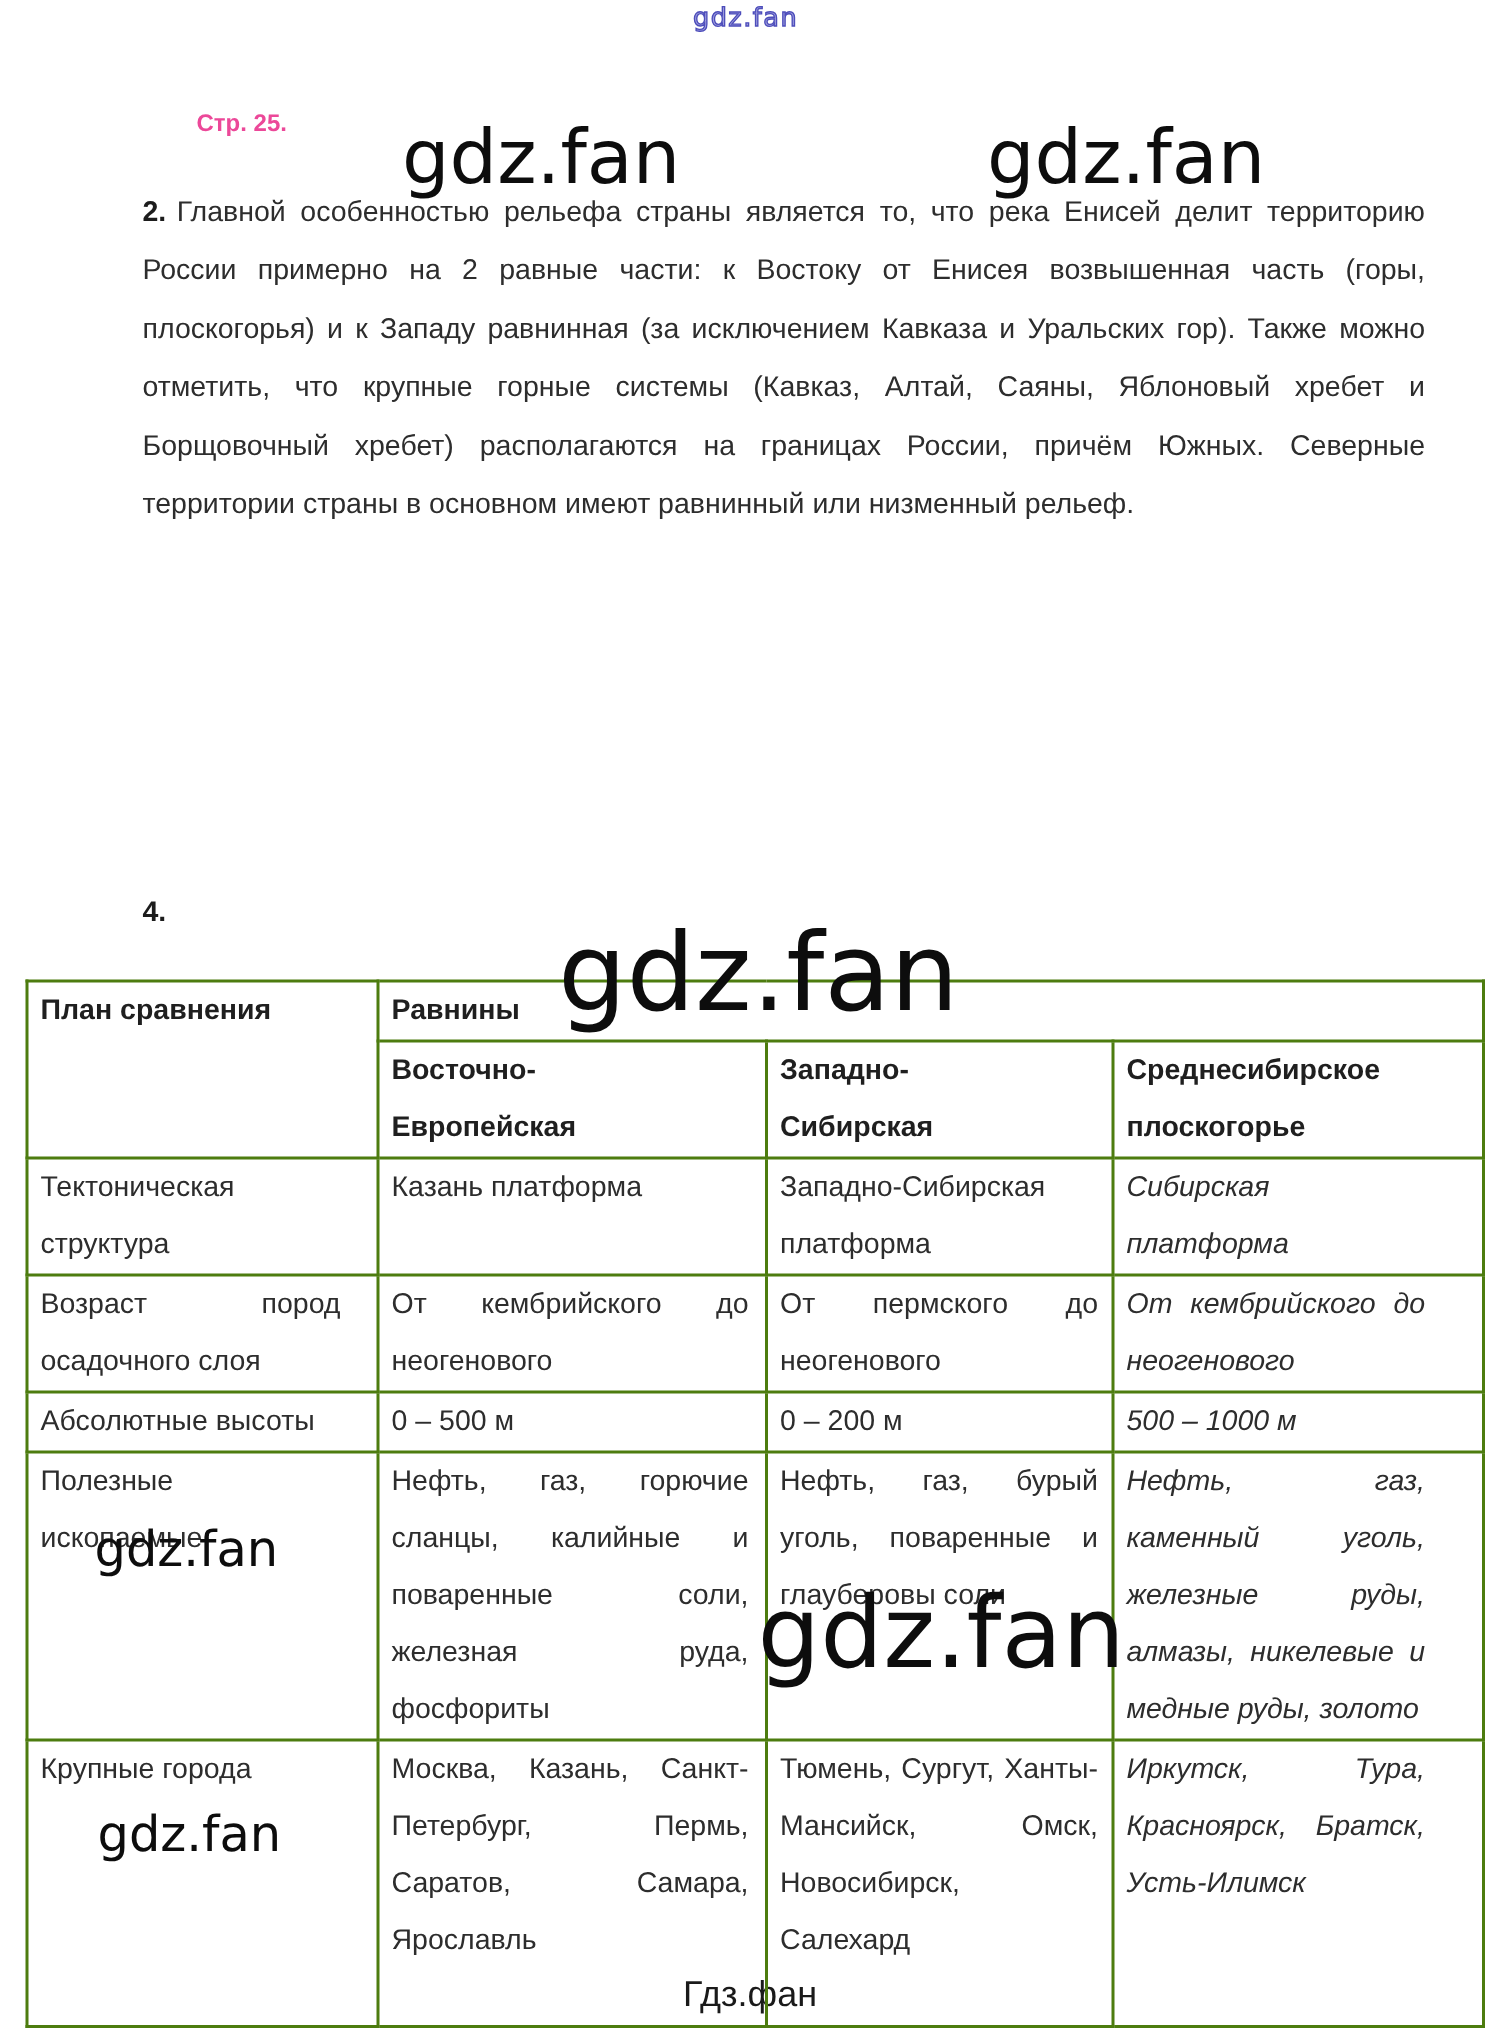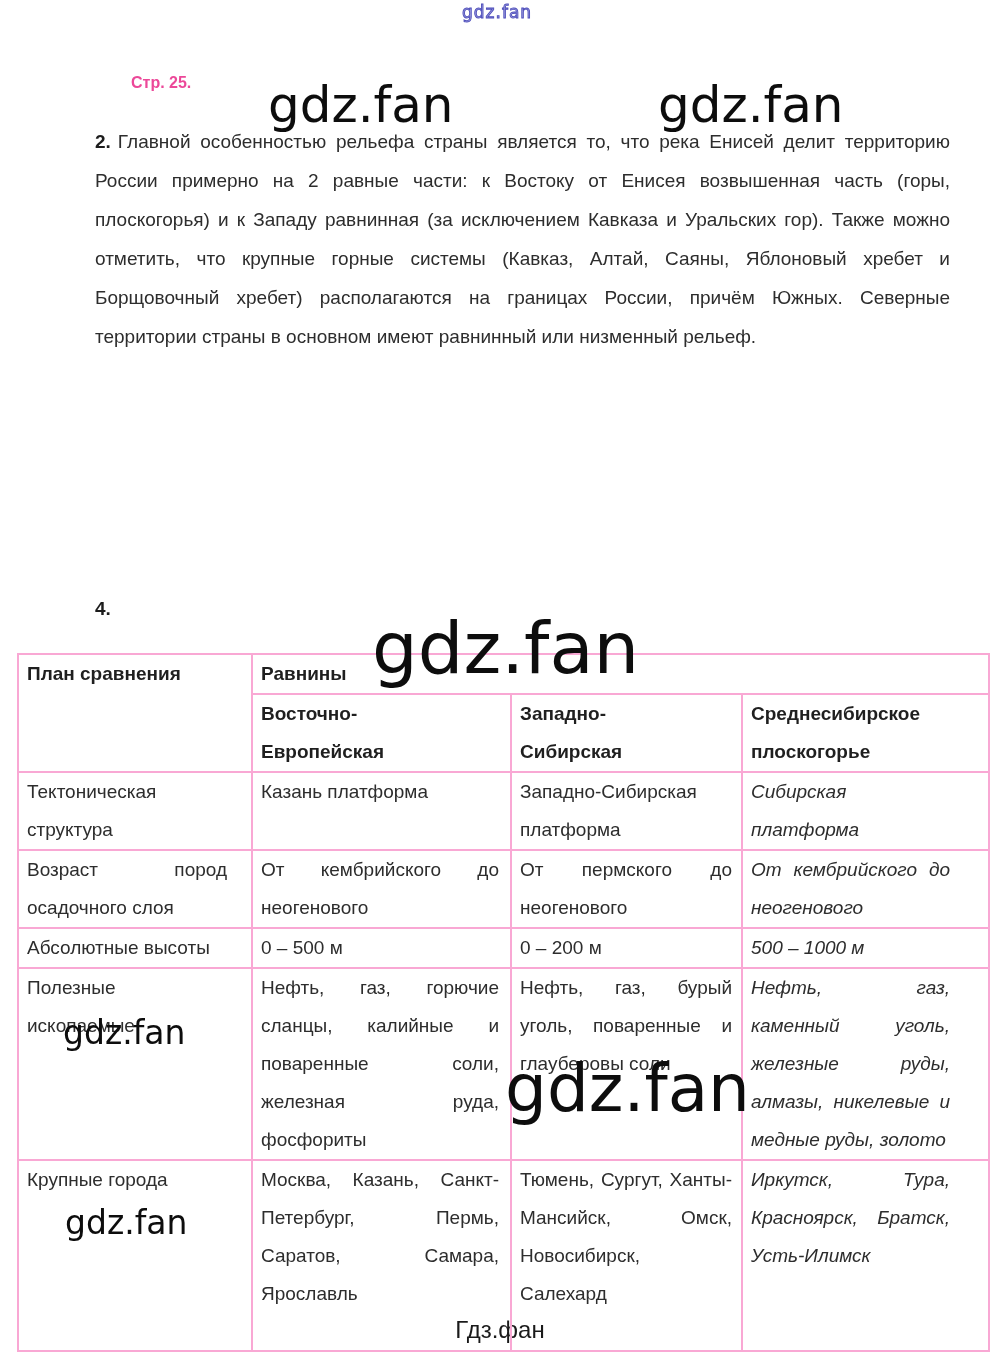--- a/index.html
+++ b/index.html
@@ -53,21 +53,21 @@
   
   .tblwrap{position:absolute;left:17px;top:653px;z-index:1;}
   table.cmp{
     border-collapse:collapse;
     table-layout:fixed;
     width:971px;
     font-size:19px;line-height:38px;
     color:#2d2d2d;
   }
   table.cmp th,table.cmp td{
-    border:2px solid #f9a8d4;
+    border:2px solid #4d7c0f;
     vertical-align:top;
     text-align:left;
     padding:0 8px;
     overflow:hidden;
   }
   table.cmp th{font-weight:bold;color:#1f1f1f;}
   tr.hr1{height:40px;}
   tr.hr2{height:76px;}
   tr.r1{height:76px;}
   tr.r2{height:76px;}

